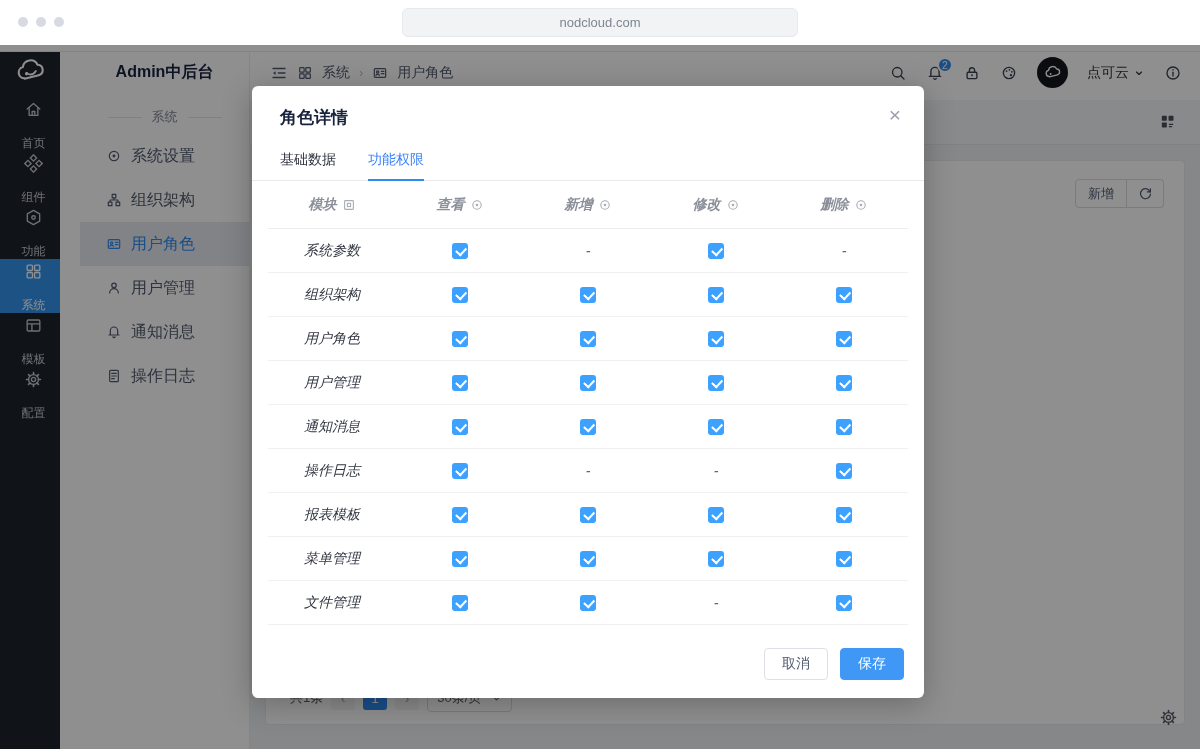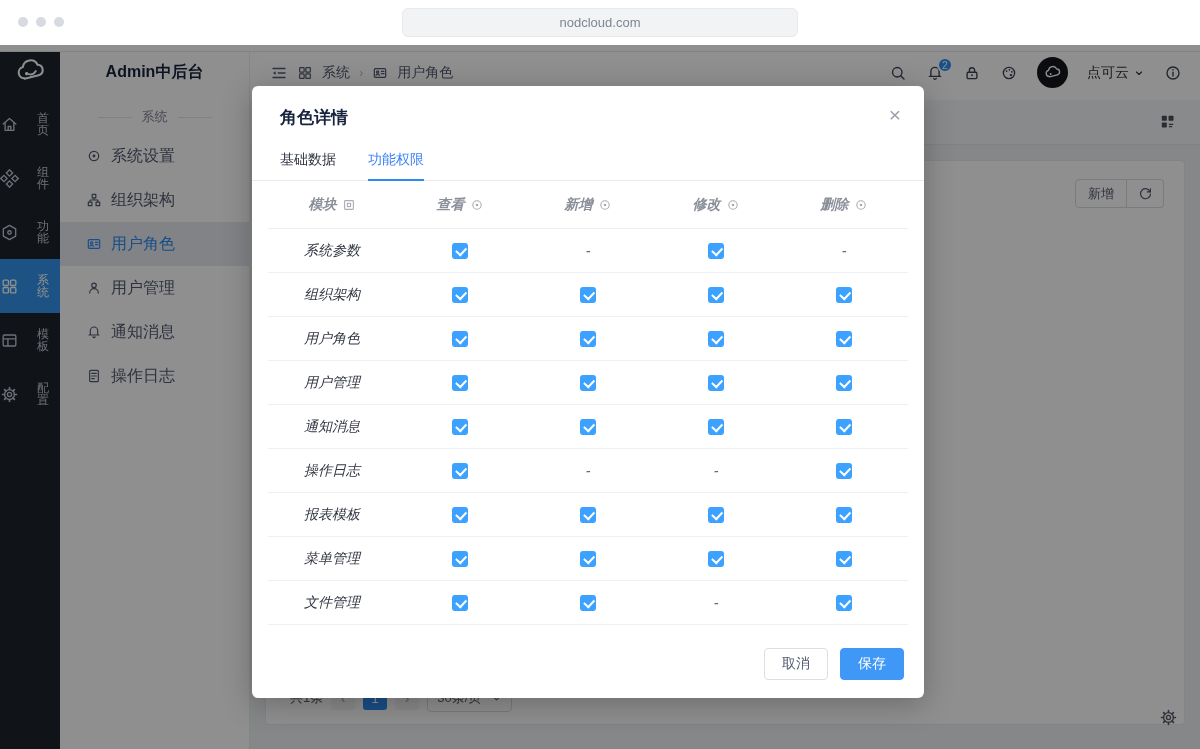--- a/index.html
+++ b/index.html
@@ -15,26 +15,26 @@
             background:#f2f3f5; border:1px solid #e7e9ec; border-radius:6px; display:flex; align-items:center; justify-content:center;
             font-size:13px; color:#7d8694; }
 
   
   .app { position:absolute; top:45px; left:0; right:0; bottom:0; background:#eef0f3; }
 
   
   .rail { position:absolute; top:0; left:0; bottom:0; width:60px; background:#1e222b; color:#c3c9d3; }
   .logo { height:52px; display:flex; align-items:center; justify-content:center; color:#fff; }
   .rail-items { position:absolute; top:52px; left:0; right:0; }
-  .rail-item { height:54px; display:flex; flex-direction:row; align-items:center; justify-content:center; gap:18px; cursor:pointer; }
+  .rail-item { height:54px; display:flex; flex-direction:column; align-items:center; justify-content:center; gap:18px; cursor:pointer;padding-left:7px; }
   .rail-item .lbl { font-size:12px; line-height:1; }
   .rail-item.active { background:#3294ec; color:#fff; }
 
   
-  .sidebar { position:absolute; top:0; left:60px; bottom:0; width:190px; background:#fff; border-right:1px solid #eceef1; }
+  .sidebar { position:absolute; top:0; left:60px; bottom:0; width:190px; background:#fff; border-right:1px solid #eceef1;padding-left:20px; }
   .side-title { height:55px; display:flex; align-items:center; justify-content:center; font-size:16px; font-weight:bold; color:#17233d; }
   .side-section { height:34px; display:flex; align-items:center; justify-content:center; gap:10px; color:#808695; font-size:13px; }
   .side-section i { display:block; width:34px; height:1px; background:#e2e5e9; }
   .side-item { height:44px; display:flex; align-items:center; gap:9px; padding:0 0 0 26px; font-size:16px; color:#515a6e; cursor:pointer; }
   .side-item.active { background:#e7eaef; color:#2d8cf0; }
 
   
   .main { position:absolute; top:0; left:250px; right:0; bottom:0; }
   .topbar { position:absolute; top:0; left:0; right:0; height:55px; background:#fff; display:flex; align-items:center; padding:0 18px 0 20px; color:#515a6e; }
   .crumb { display:flex; align-items:center; gap:9px; font-size:14px; }

